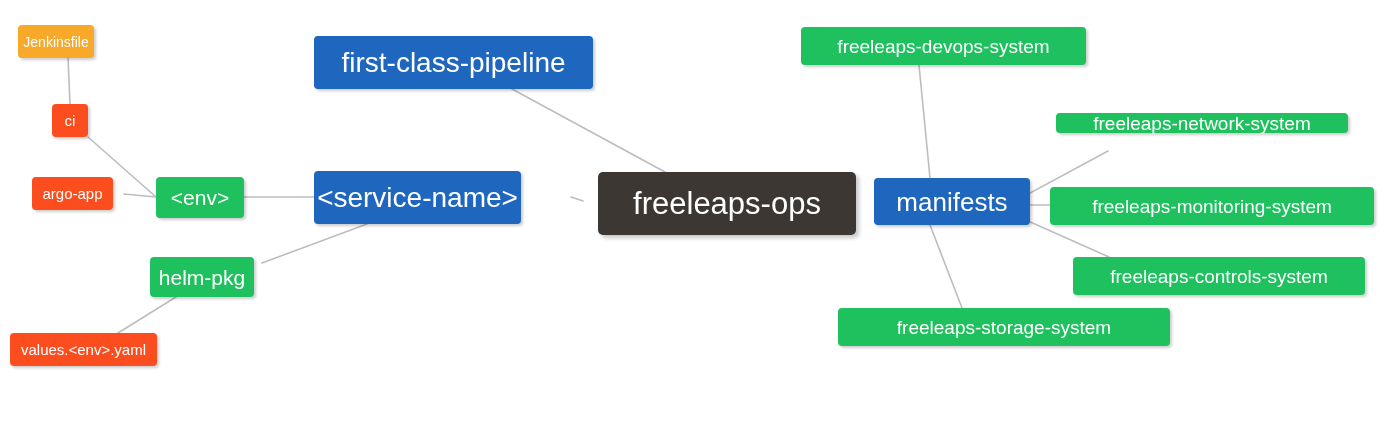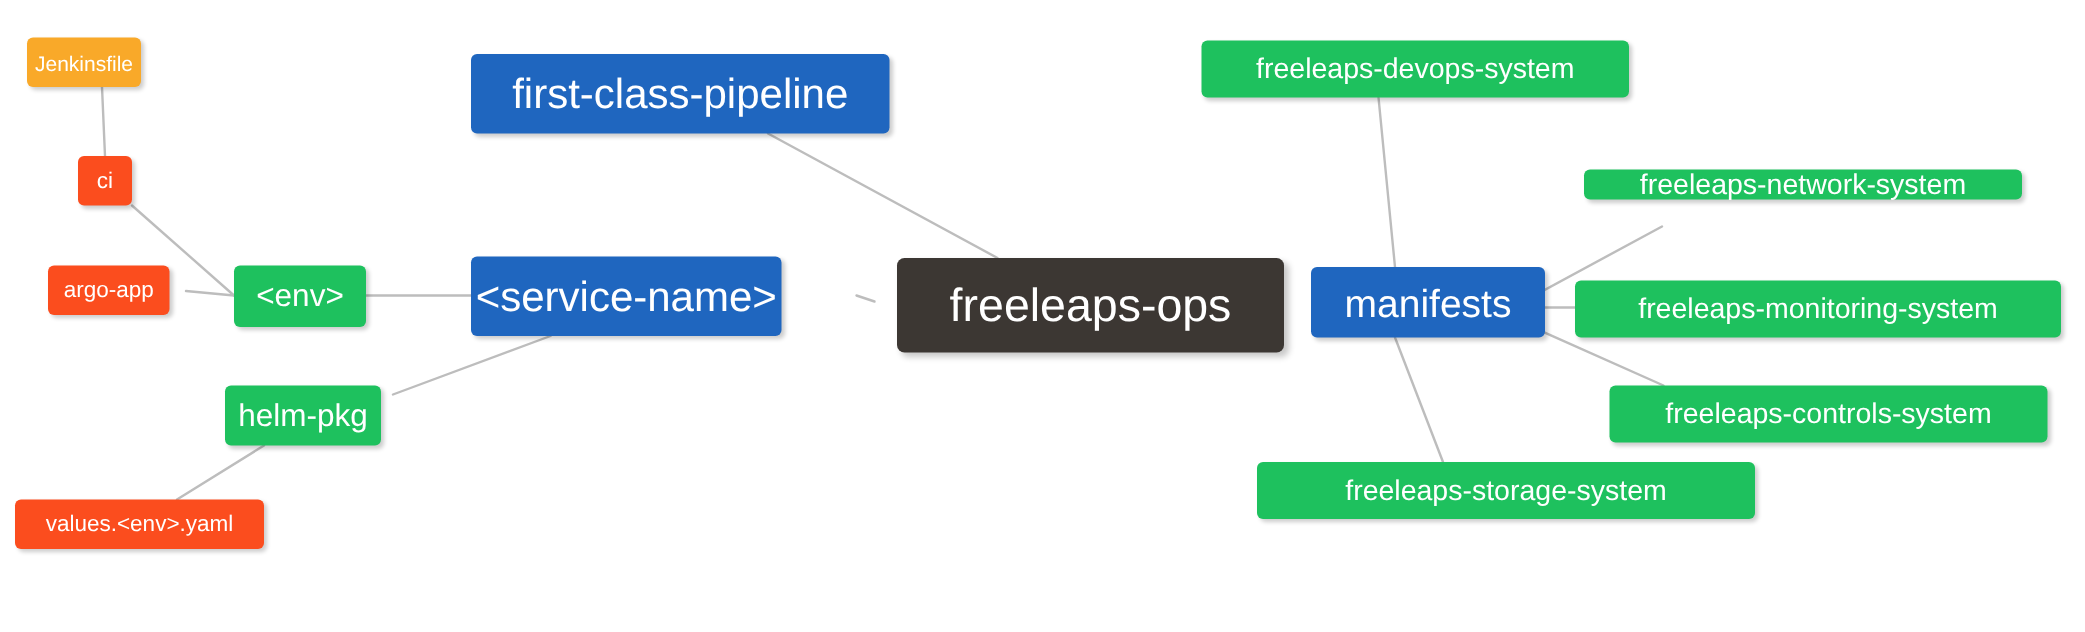--- a/index.html
+++ b/index.html
@@ -87,21 +87,21 @@
       </div>
       <div class="node blue" style="left: 314px; top: 171px; width: 207px; height: 53px; font-size: 28px;">
         <span>&lt;service-name&gt;</span>
       </div>
       <div class="node blue" style="left: 314px; top: 36px; width: 279px; height: 53px; font-size: 28px; text-align: center;">
         <span>first-class-pipeline</span>
       </div>
       <div class="node green" style="left: 150px; top: 257px; width: 104px; height: 40px; font-size: 21px;">
         <span>helm-pkg</span>
       </div>
-      <div class="node red" style="left: 10px; top: 333px; width: 166px; height: 33px; font-size: 15px; text-align: right;">
+      <div class="node red" style="left: 10px; top: 333px; width: 147px; height: 33px; font-size: 15px; text-align: right;">
         <span>values.&lt;env&gt;.yaml</span>
       </div>
       <div class="node root" style="left: 583px; top: 172px; width: 258px; height: 63px; font-size: 31px;">
         <span>freeleaps-ops</span>
       </div>
       <div class="node blue" style="left: 852px; top: 178px; width: 156px; height: 47px; font-size: 26px; margin-left: 22px;">
         <span>manifests</span>
       </div>
       <div class="node green" style="left: 801px; top: 27px; width: 285px; height: 38px; font-size: 19px;">
         <span>freeleaps-devops-system</span>

